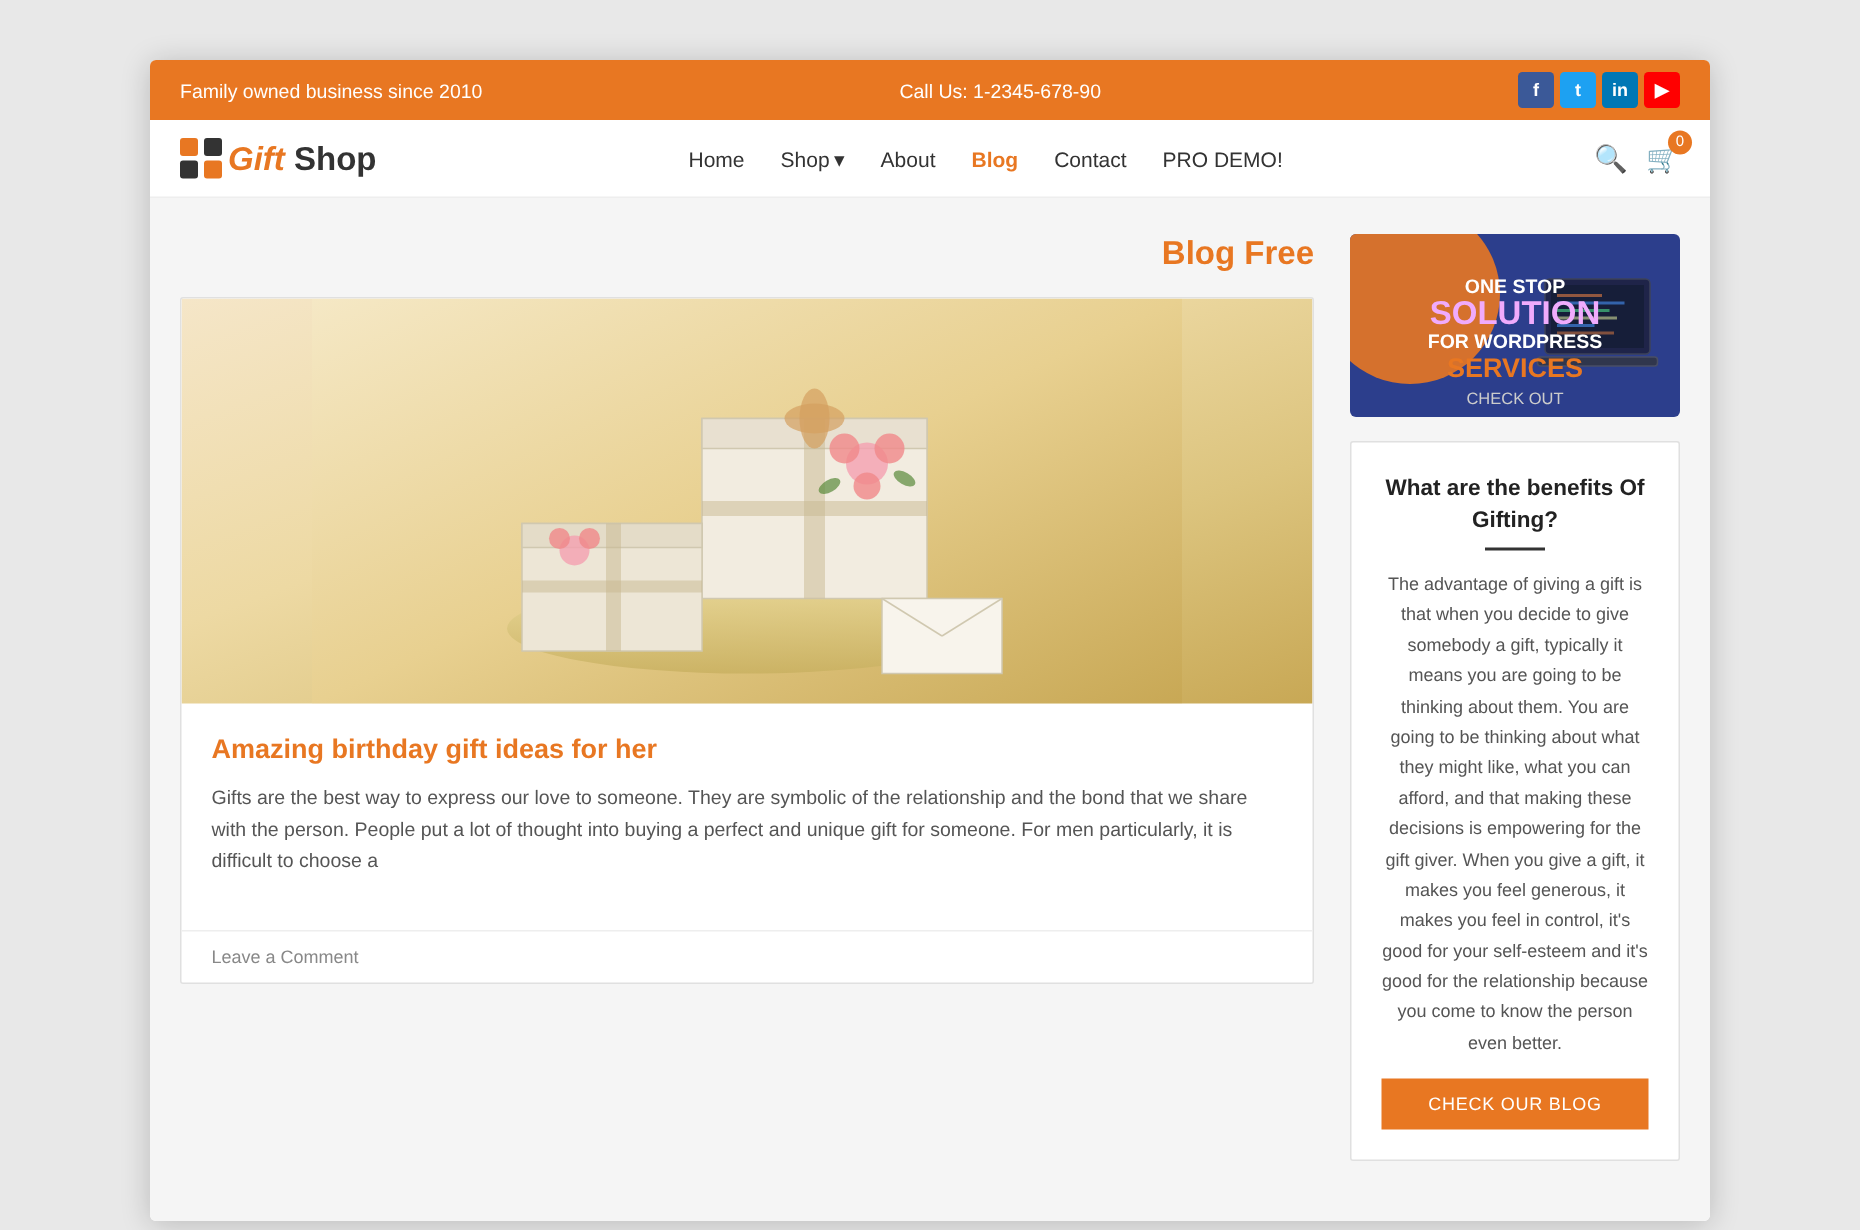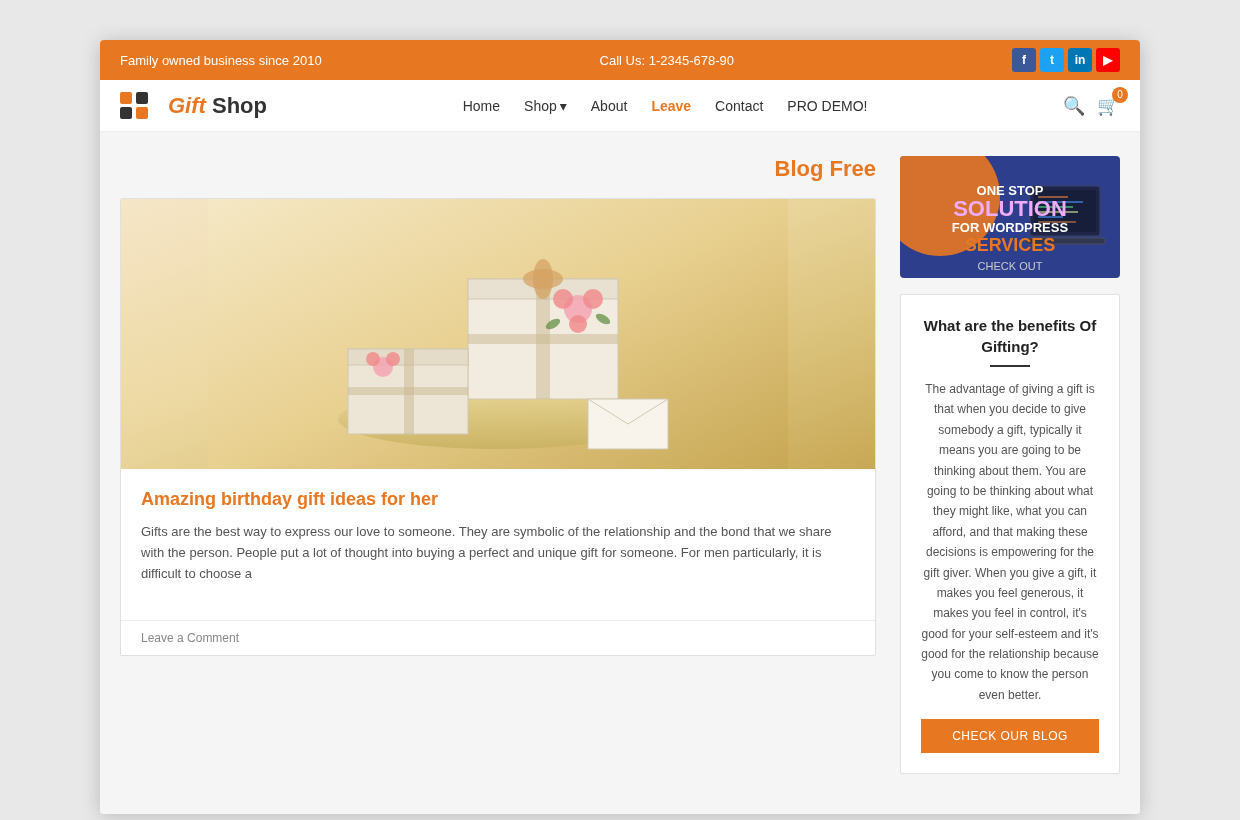--- a/index.html
+++ b/index.html
@@ -55,21 +55,21 @@
       background: #fff;
       padding: 12px 20px;
       display: flex;
       align-items: center;
       justify-content: space-between;
       border-bottom: 1px solid #eee;
     }
     .logo {
       display: flex;
       align-items: center;
-      gap: 20px;
+      gap: 4px;
     }
     .logo-icon {
       display: grid;
       grid-template-columns: 1fr 1fr;
       gap: 3px;
       width: 28px;
     }
     .logo-icon-box {
       width: 12px;
       height: 12px;
@@ -330,21 +330,21 @@
         <span class="logo-gift">Gift</span><span class="logo-shop"> Shop</span>
       </span>
     </div>
 
     <ul class="nav-links">
       <li><a href="#">Home</a></li>
       <li>
         <a href="#" class="has-dropdown">Shop <span>▾</span></a>
       </li>
       <li><a href="#">About</a></li>
-      <li><a href="#" class="active">Leave</a></li>
+      <li><a href="#" class="active">Blog</a></li>
       <li><a href="#">Contact</a></li>
       <li><a href="#">PRO DEMO!</a></li>
     </ul>
 
     <div class="nav-right">
       <span class="nav-search">🔍</span>
       <span class="nav-cart" style="position:relative;">
         🛒
         <span class="cart-badge">0</span>
       </span>

